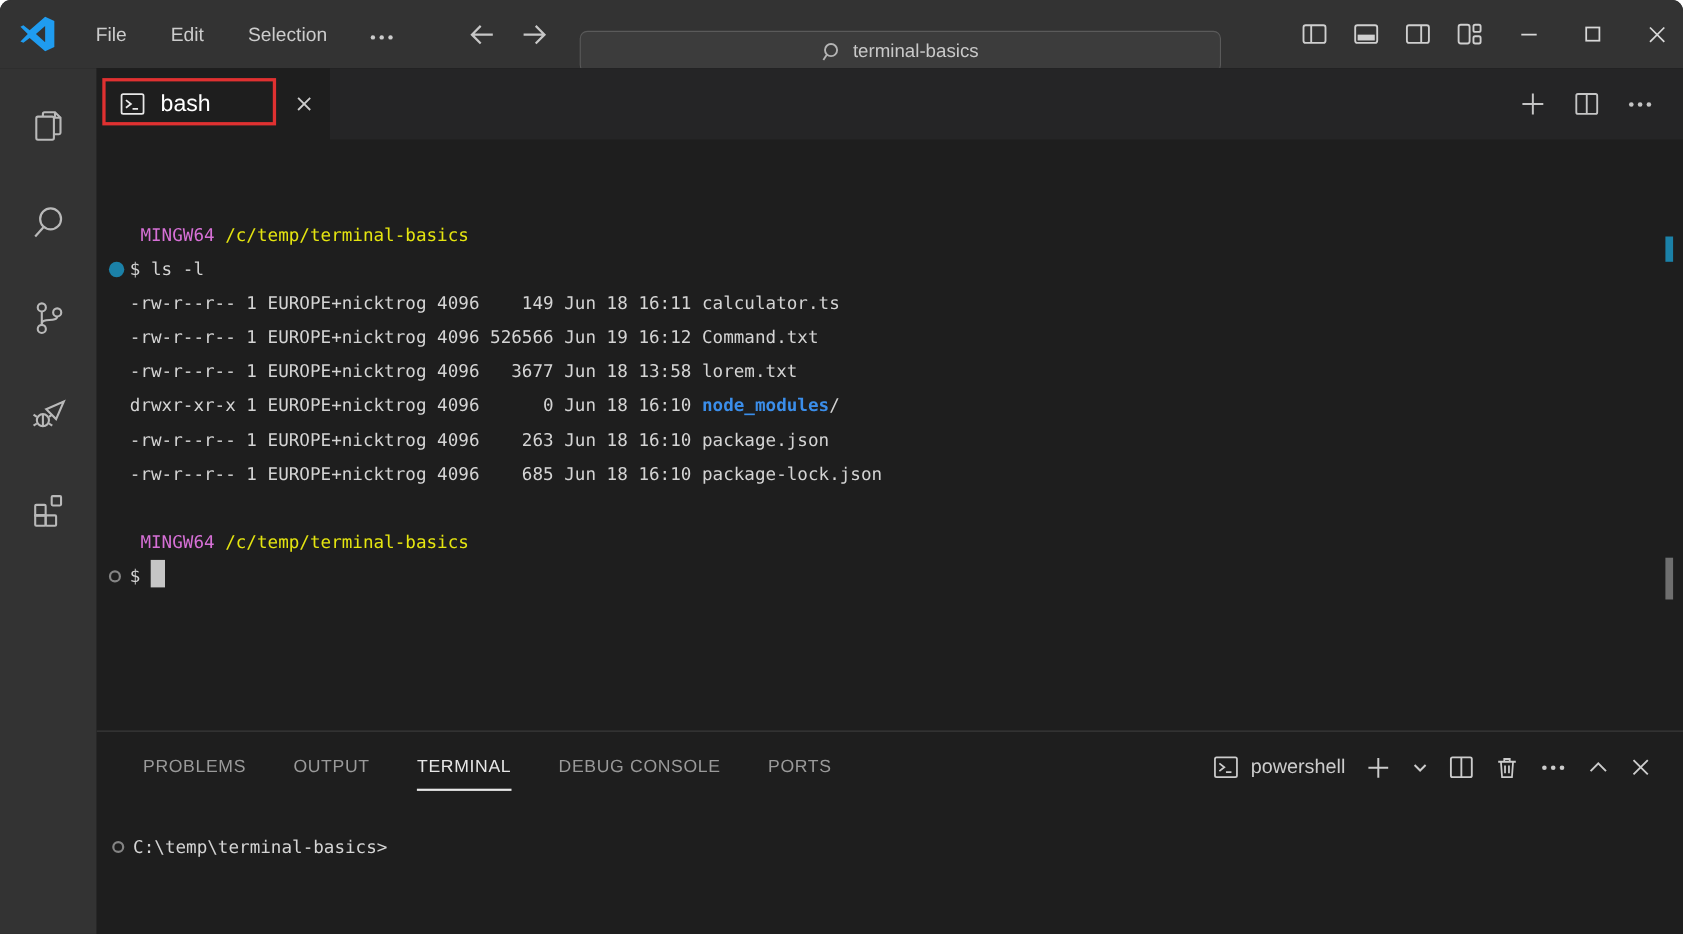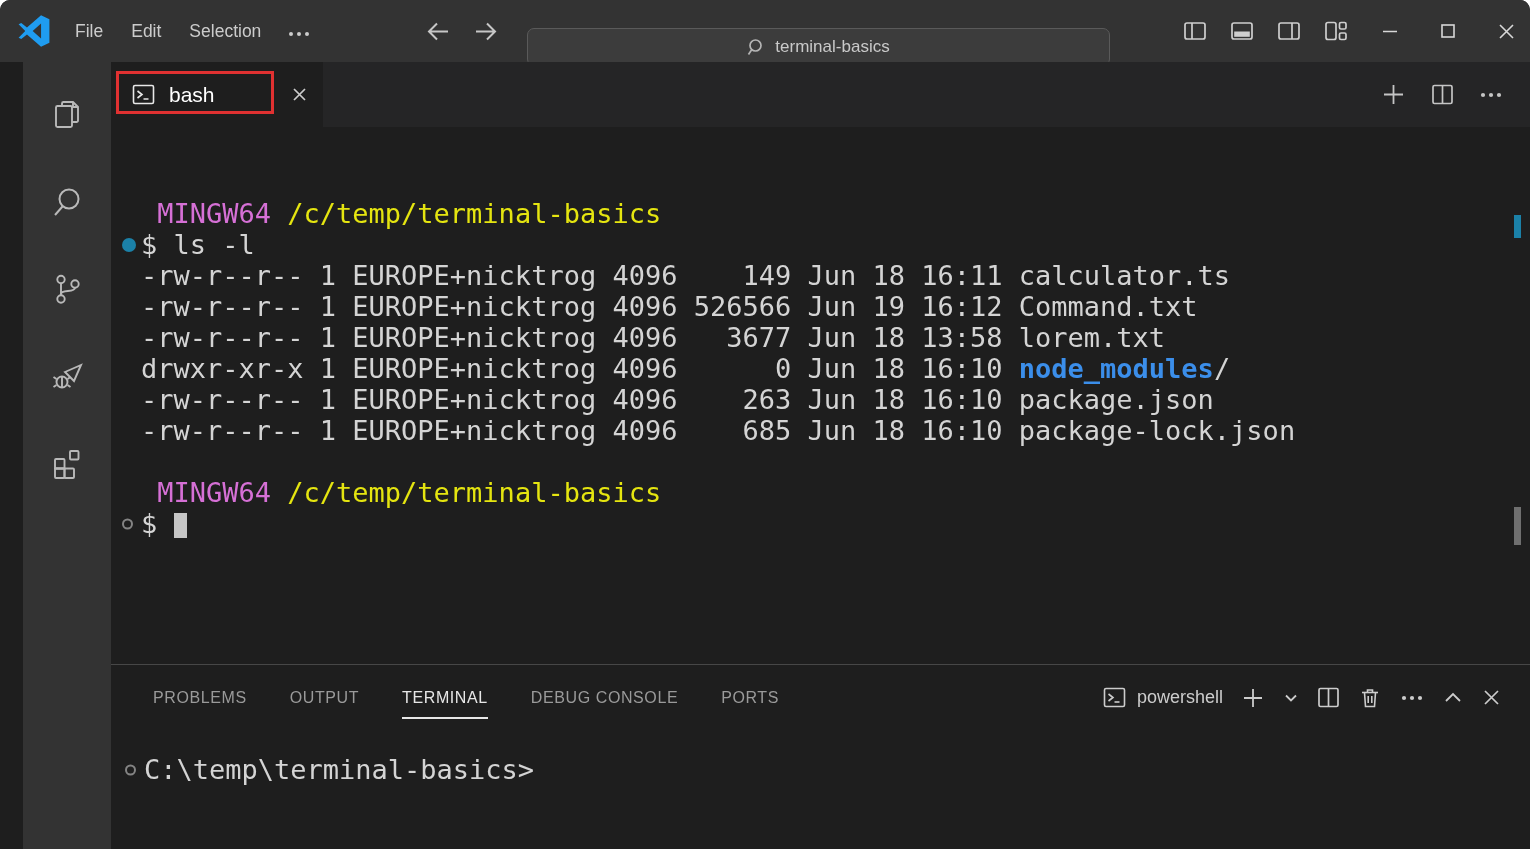--- a/index.html
+++ b/index.html
@@ -7,55 +7,55 @@
   .window{
     position:relative;width:1530px;height:849px;overflow:hidden;
     border-radius:10px 10px 0 0;
     font-family:"Liberation Sans",sans-serif;
     background:var(--editor-bg,#1e1e1e);
   }
   
   .titlebar{position:relative;height:62px;background:var(--titlebar-bg,#333333);}
   .logo{position:absolute;left:17px;top:14px;width:34px;height:34px;}
   .menubar{position:absolute;left:75px;top:0;height:62px;display:flex;align-items:center;gap:28px;}
-  .menu-item{color:#cccccc;font-size:17.5px;cursor:default;}
+  .menu-item{color:#cccccc;font-size:17.5px;cursor:default;margin-left:12px;}
   .menu-more{display:flex;gap:4px;align-items:center;padding-top:6px;}
   .menu-more i{width:4px;height:4px;border-radius:50%;background:#cccccc;}
   .nav-arrows{position:absolute;left:425px;top:0;height:62px;display:flex;align-items:center;gap:20px;}
   .command-center{
     position:absolute;left:527px;top:28px;width:583px;height:38px;
     background:#3c3c3c;border:1px solid #5a5a5a;border-radius:7px;
     display:flex;align-items:center;justify-content:center;gap:9px;color:#c9c9c9;font-size:17px;
   }
   .layout-controls{position:absolute;right:181px;top:0;height:62px;display:flex;align-items:center;gap:21px;}
   .window-controls{position:absolute;right:14px;top:0;height:62px;display:flex;align-items:center;gap:40px;}
   .icon-btn{display:flex;align-items:center;justify-content:center;background:none;border:none;padding:0;cursor:default;}
   
-  .main{display:flex;height:787px;margin-left:23px;}
+  .main{display:flex;height:787px;}
   .activitybar{width:88px;background:var(--activitybar-bg,#333333);display:flex;flex-direction:column;align-items:center;padding-top:9px;}
   .ab-item{width:88px;height:87px;display:flex;align-items:center;justify-content:center;}
   .content{position:relative;flex:1;display:flex;flex-direction:column;background:var(--editor-bg,#1e1e1e);}
   
   .tabstrip{position:relative;height:65px;background:var(--tabstrip-bg,#252526);}
   .tab{
     position:absolute;left:0;top:0;width:212px;height:65px;background:var(--tab-active-bg,#1e1e1e);
     display:flex;align-items:center;padding:0 14px 0 20px;
   }
   .tab-label{color:#ffffff;font-size:21px;margin-left:13px;}
   .tab-close{margin-left:auto;}
   .red-annotation{
     position:absolute;left:5px;top:9px;width:158px;height:43px;
     border:3px solid var(--annotation-red,#e03131);pointer-events:none;
   }
   .tab-actions{position:absolute;right:26px;top:0;height:65px;display:flex;align-items:center;gap:23px;}
   
   .editor-terminal{position:relative;height:537px;background:var(--editor-bg,#1e1e1e);overflow:hidden;}
   .term{padding:40px 0 0 30px;}
   .tline{position:relative;height:31px;line-height:31px;}
-  .ttext{white-space:pre;font-family:"DejaVu Sans Mono",monospace;font-size:27px;}
+  .ttext{white-space:pre;font-family:"DejaVu Sans Mono",monospace;font-size:16px;}
   .seg-fg{color:var(--terminal-fg,#d4d4d4);}
   .seg-magenta{color:var(--prompt-magenta,#d670d6);}
   .seg-yellow{color:var(--prompt-yellow,#e5e510);}
   .seg-dir{color:var(--dir-blue,#3b8eea);font-weight:bold;}
   .cursor-block{display:inline-block;width:13px;height:25px;background:#c6c6c6;vertical-align:-5px;}
   .gutter{position:absolute;left:-19px;top:50%;transform:translateY(-50%);border-radius:50%;}
   .gutter.filled{width:14px;height:14px;background:var(--decoration-blue,#1b81a8);}
   .gutter.outline{width:11px;height:11px;border:2.5px solid var(--decoration-gray,#848484);}
   .overview-mark{position:absolute;width:7px;right:9px;}
   .mark-blue{top:88px;height:23px;background:var(--decoration-blue,#1b81a8);}

